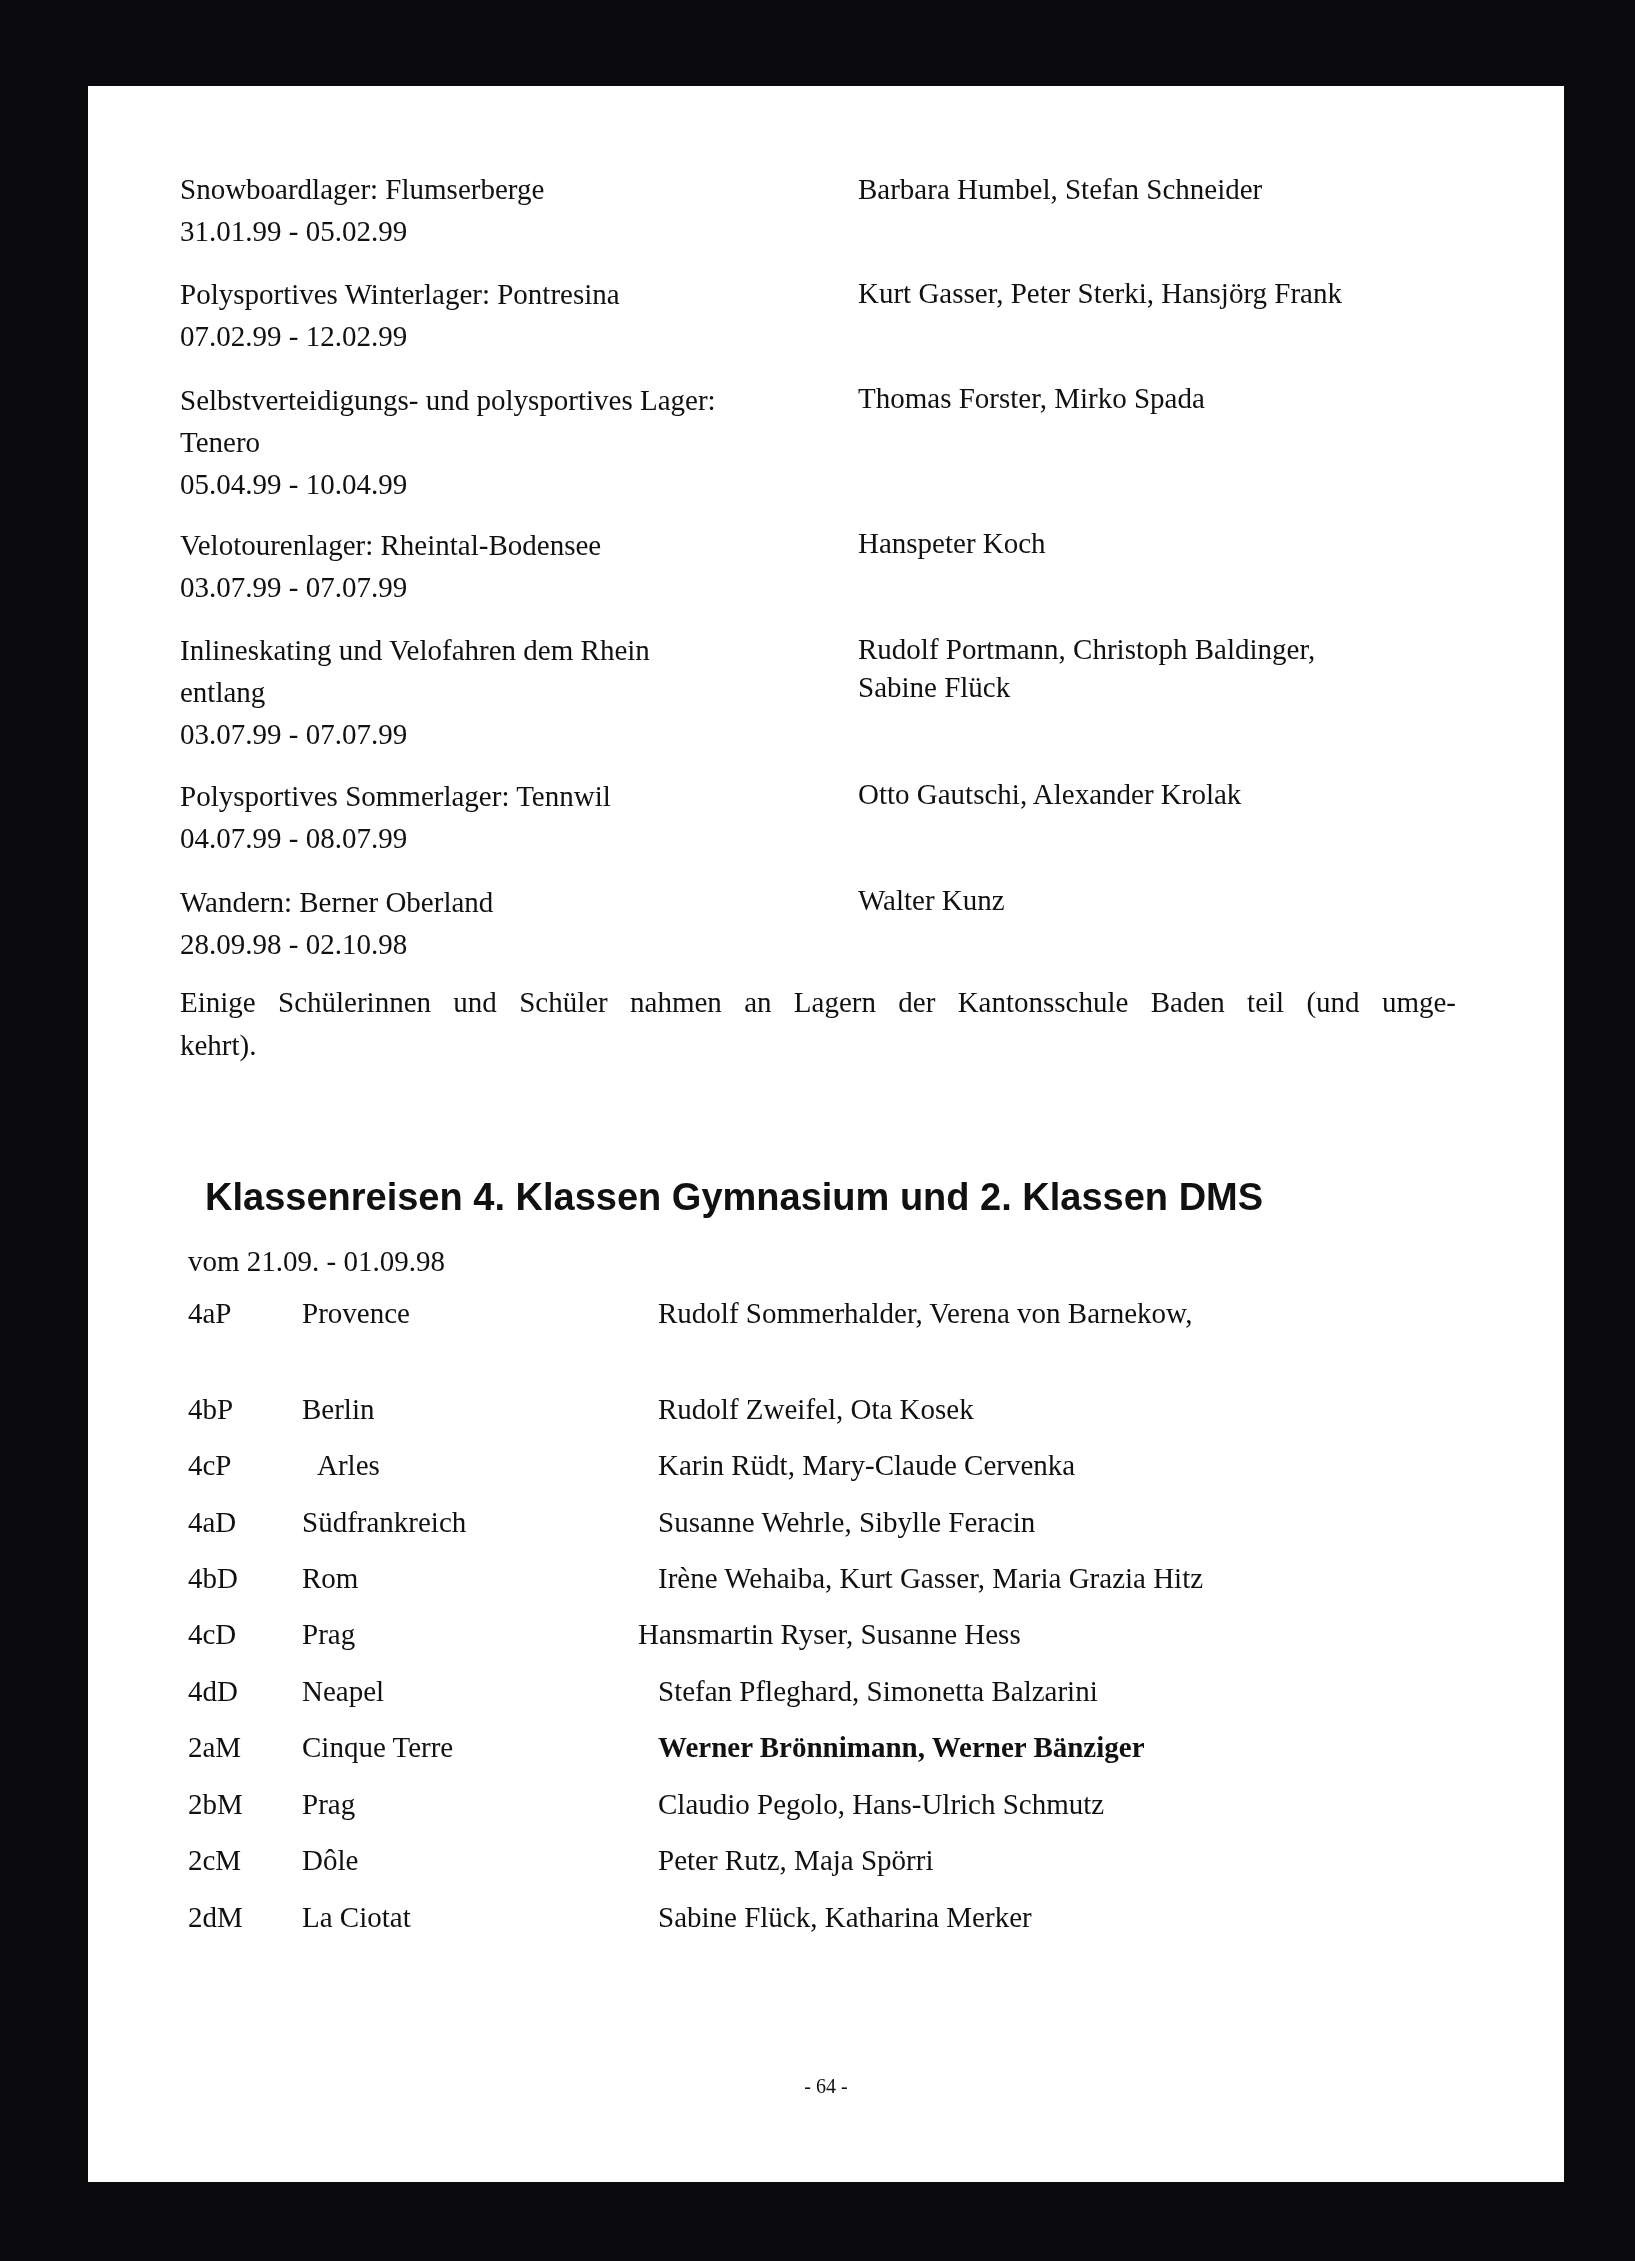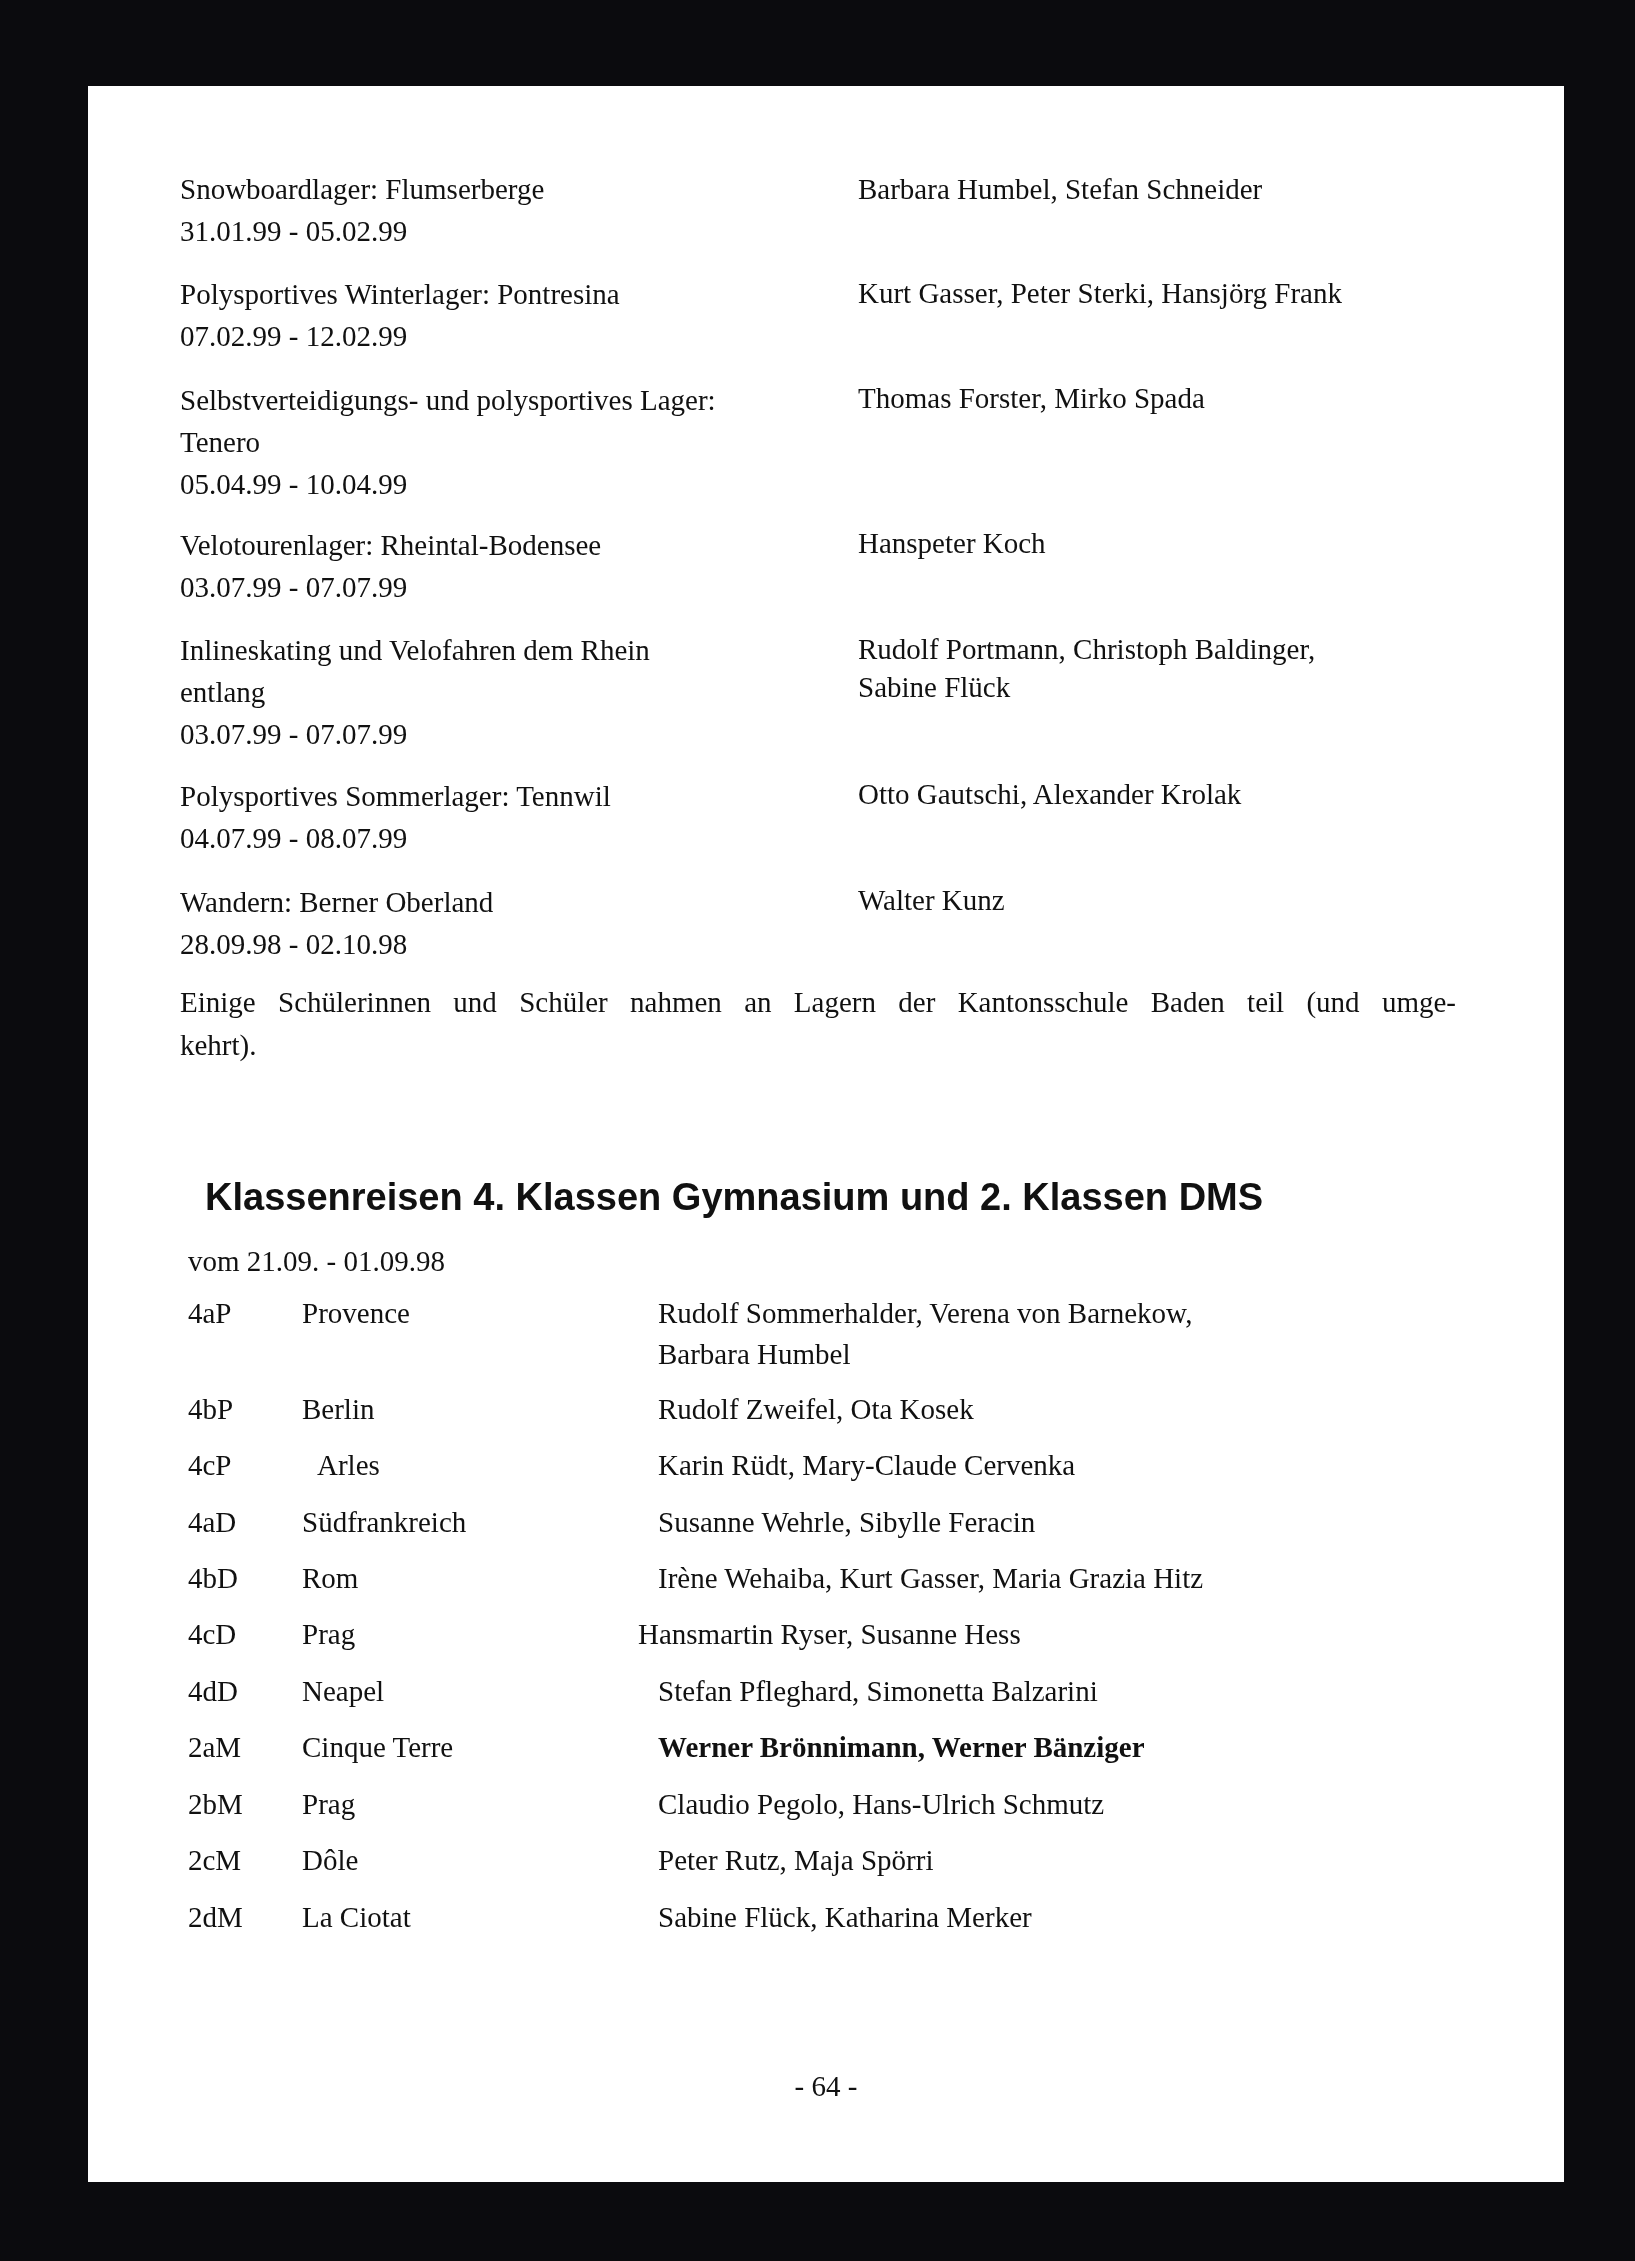--- a/index.html
+++ b/index.html
@@ -53,21 +53,21 @@
     }
     .period {
       font-size: 29px;
       line-height: 41px;
     }
     .trip-cell {
       font-size: 29px;
       line-height: 41px;
     }
     .page-number {
-      font-size: 29px;
+      font-size: 20px;
       line-height: 36px;
     }
   </style>
 </head>
 <body>
 
 <div class="page">
 
   <div class="abs" style="left:92px; top:82px;">
     <div class="camp-title">Snowboardlager: Flumserberge</div>
@@ -136,21 +136,20 @@
   <div class="abs section-heading" style="left:97px; top:1088px;">Klassenreisen 4. Klassen Gymnasium und 2. Klassen DMS</div>
 
   <div class="abs period" style="left:100px; top:1155px;">vom 21.09. - 01.09.98</div>
 
   <div class="abs" style="left:100px; top:1207px; width:1276px;">
 
     <div class="abs trip-cell" style="left:0; top:0;">4aP</div>
     <div class="abs trip-cell" style="left:114px; top:0;">Provence</div>
     <div class="abs trip-cell" style="left:470px; top:0;">
       <div>Rudolf Sommerhalder, Verena von Barnekow,</div>
-      <div>Barbara Humbel</div>
     </div>
 
     <div class="abs trip-cell" style="left:0; top:96px;">4bP</div>
     <div class="abs trip-cell" style="left:114px; top:96px;">Berlin</div>
     <div class="abs trip-cell" style="left:470px; top:96px;">Rudolf Zweifel, Ota Kosek</div>
 
     <div class="abs trip-cell" style="left:0; top:152px;">4cP</div>
     <div class="abs trip-cell" style="left:129px; top:152px;">Arles</div>
     <div class="abs trip-cell" style="left:470px; top:152px;">Karin Rüdt, Mary-Claude Cervenka</div>
 

